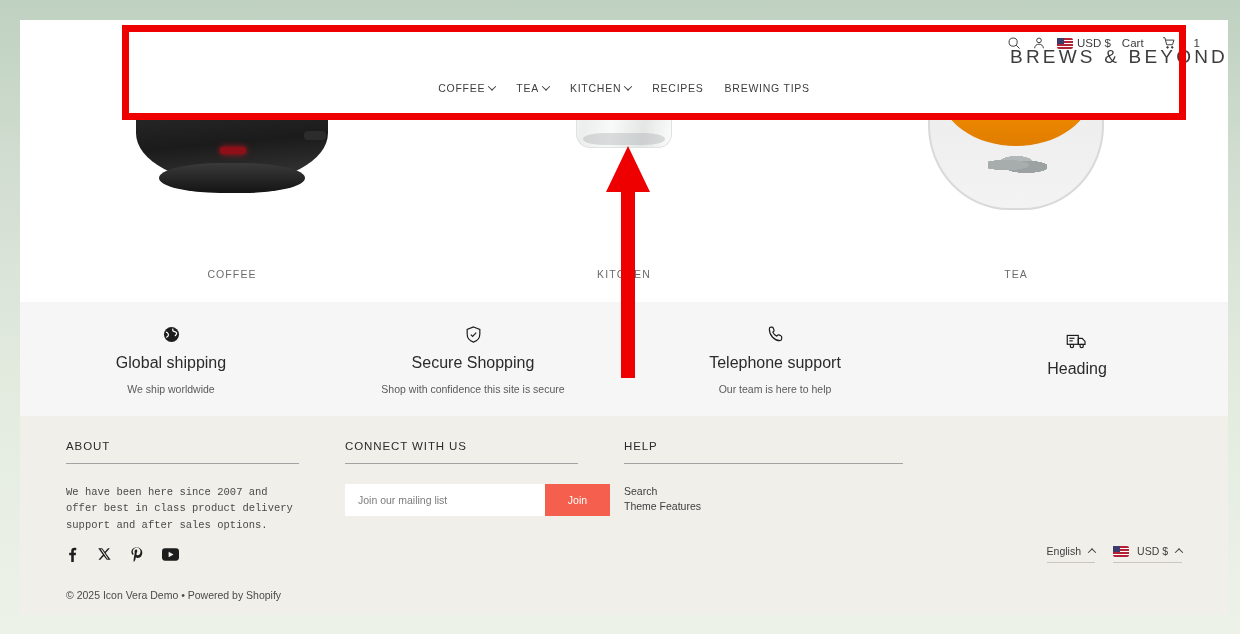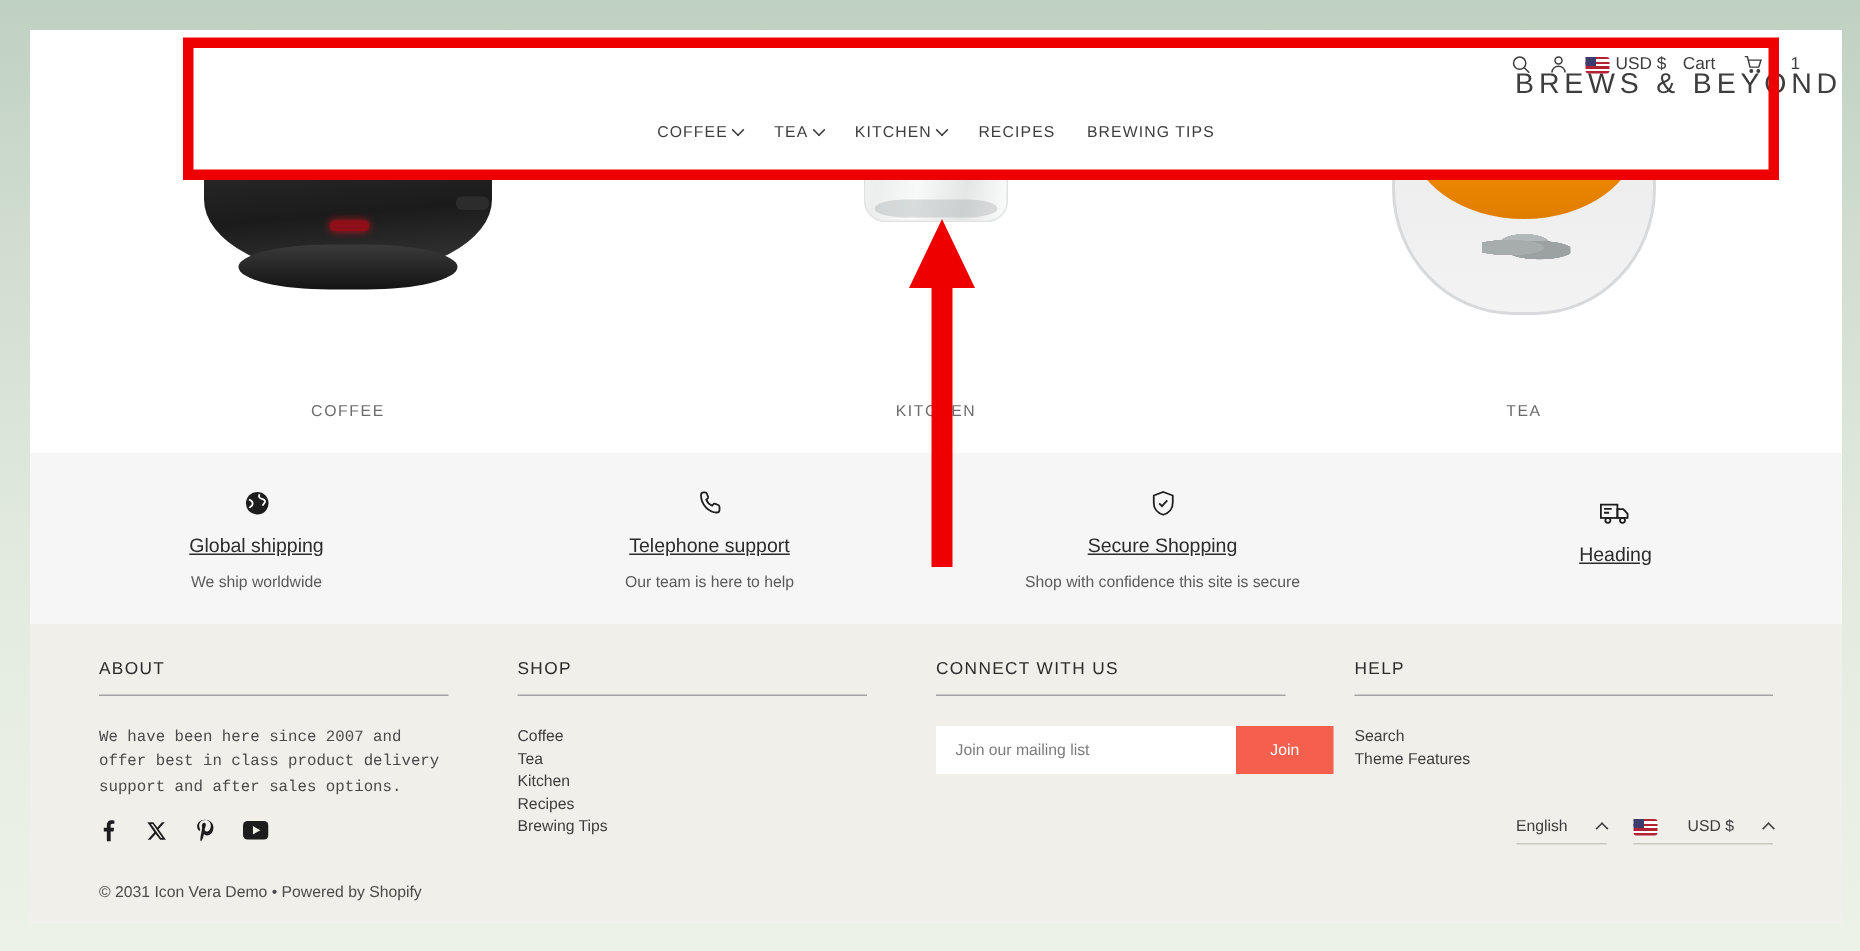--- a/index.html
+++ b/index.html
@@ -223,24 +223,23 @@
   }
   .feature-icon {
     height: 22px;
     display: flex;
     align-items: center;
     justify-content: center;
     margin-bottom: 9px;
     color: #1d1d1d;
   }
   .feature-title {
-    font-size: 13px;
+    font-size: 16px;
     color: #2b2b2b;
     margin-bottom: 11px;
-    text-decoration: underline;
   }
   .feature-sub {
     font-size: 10.5px;
     color: #5a5a5a;
   }
 
   
   .footer {
     background: #f0efe9;
     height: 299px;
@@ -321,21 +320,21 @@
     position: absolute;
     right: 0;
     top: 0;
     display: flex;
     gap: 18px;
     align-items: center;
   }
   .locale {
     display: flex;
     align-items: center;
-    gap: 20px;
+    gap: 8px;
     font-size: 10.5px;
     color: #3d3d3d;
     border-bottom: 1px solid #c9c7be;
     padding-bottom: 5px;
   }
   .chev-up {
     display: inline-block;
     width: 6px; height: 6px;
     border-left: 1.2px solid #3d3d3d;
     border-top: 1.2px solid #3d3d3d;
@@ -464,36 +463,36 @@
           <path d="M5 9c2 .5 3.5 2 3 4s-2 1.5-2.5 3M14 4.5c-1 1.5-.5 3 1 3.5s3 .5 3.5 2-1.5 2.5-2 4" stroke="#ffffff" stroke-width="1.5" fill="none"></path>
         </svg>
       </div>
       <div class="feature-title">Global shipping</div>
       <div class="feature-sub">We ship worldwide</div>
     </div>
 
     <div class="feature">
       <div class="feature-icon">
         <svg width="19" height="19" viewBox="0 0 24 24" fill="none" stroke="#1d1d1d" stroke-width="1.5">
-          <path d="M7.5 2.8c.8 0 1.3.4 1.6 1.1l1 2.4c.3.7.1 1.4-.5 1.9l-1 .8c.9 2.3 2.7 4.1 5 5l.8-1c.5-.6 1.2-.8 1.9-.5l2.4 1c.7.3 1.1.8 1.1 1.6v2.4c0 1.3-1 2.3-2.3 2.3C10.8 19.8 4.2 13.2 4.2 5.1c0-1.3 1-2.3 2.3-2.3z"></path>
+          <path d="M12 2.5 20 5.5v6c0 5-3.4 8.8-8 10.2-4.6-1.4-8-5.2-8-10.2v-6z"></path>
+          <path d="M8.6 12.1l2.3 2.3 4.5-4.8"></path>
         </svg>
       </div>
-      <div class="feature-title">Telephone support</div>
-      <div class="feature-sub">Our team is here to help</div>
+      <div class="feature-title">Secure Shopping</div>
+      <div class="feature-sub">Shop with confidence this site is secure</div>
     </div>
 
     <div class="feature">
       <div class="feature-icon">
         <svg width="19" height="19" viewBox="0 0 24 24" fill="none" stroke="#1d1d1d" stroke-width="1.5">
-          <path d="M12 2.5 20 5.5v6c0 5-3.4 8.8-8 10.2-4.6-1.4-8-5.2-8-10.2v-6z"></path>
-          <path d="M8.6 12.1l2.3 2.3 4.5-4.8"></path>
+          <path d="M7.5 2.8c.8 0 1.3.4 1.6 1.1l1 2.4c.3.7.1 1.4-.5 1.9l-1 .8c.9 2.3 2.7 4.1 5 5l.8-1c.5-.6 1.2-.8 1.9-.5l2.4 1c.7.3 1.1.8 1.1 1.6v2.4c0 1.3-1 2.3-2.3 2.3C10.8 19.8 4.2 13.2 4.2 5.1c0-1.3 1-2.3 2.3-2.3z"></path>
         </svg>
       </div>
-      <div class="feature-title">Secure Shopping</div>
-      <div class="feature-sub">Shop with confidence this site is secure</div>
+      <div class="feature-title">Telephone support</div>
+      <div class="feature-sub">Our team is here to help</div>
     </div>
 
     <div class="feature">
       <div class="feature-icon">
         <svg width="22" height="19" viewBox="0 0 26 20" fill="none" stroke="#1d1d1d" stroke-width="1.4">
           <rect x="1.5" y="4" width="13" height="10.5"></rect>
           <path d="M14.5 7.5h4.6l3.4 3.6v3.4h-8z"></path>
           <circle cx="7" cy="16.4" r="2"></circle>
           <circle cx="18.5" cy="16.4" r="2"></circle>
           <line x1="4" y1="7.4" x2="10" y2="7.4"></line>
@@ -506,28 +505,20 @@
 
   <div class="footer">
 
     <div class="footer-cols">
 
       <div class="fcol">
         <div class="fcol-title">ABOUT</div>
         <div class="fcol-text">We have been here since 2007 and offer best in class product delivery support and after sales options.</div>
       </div>
 
-      <div class="fcol">
-        <div class="fcol-title">SHOP</div>
-        <a class="flink">Coffee</a>
-        <a class="flink">Tea</a>
-        <a class="flink">Kitchen</a>
-        <a class="flink">Recipes</a>
-        <a class="flink">Brewing Tips</a>
-      </div>
 
       <div class="fcol">
         <div class="fcol-title">CONNECT WITH US</div>
         <div class="newsletter">
           <input type="text" placeholder="Join our mailing list" style="">
           <button class="join-btn">Join</button>
         </div>
       </div>
 
       <div class="fcol">
@@ -555,21 +546,21 @@
           </svg>
         </span>
         <span>
           <svg width="17" height="13" viewBox="0 0 22 16" fill="#1d1d1d">
             <rect x="0" y="0" width="22" height="16" rx="4"></rect>
             <path d="M8.6 4.4 15 8l-6.4 3.6z" fill="#f0efe9"></path>
           </svg>
         </span>
       </div>
 
-      <div class="copyright">© 2031 Icon Vera Demo • Powered by Shopify</div>
+      <div class="copyright">© 2025 Icon Vera Demo • Powered by Shopify</div>
 
       <div class="locale-row">
         <span class="locale">
           <span>English</span>
           <i class="chev-up"></i>
         </span>
         <span class="locale">
           <span class="flag"></span>
           <span>USD $</span>
           <i class="chev-up"></i>

